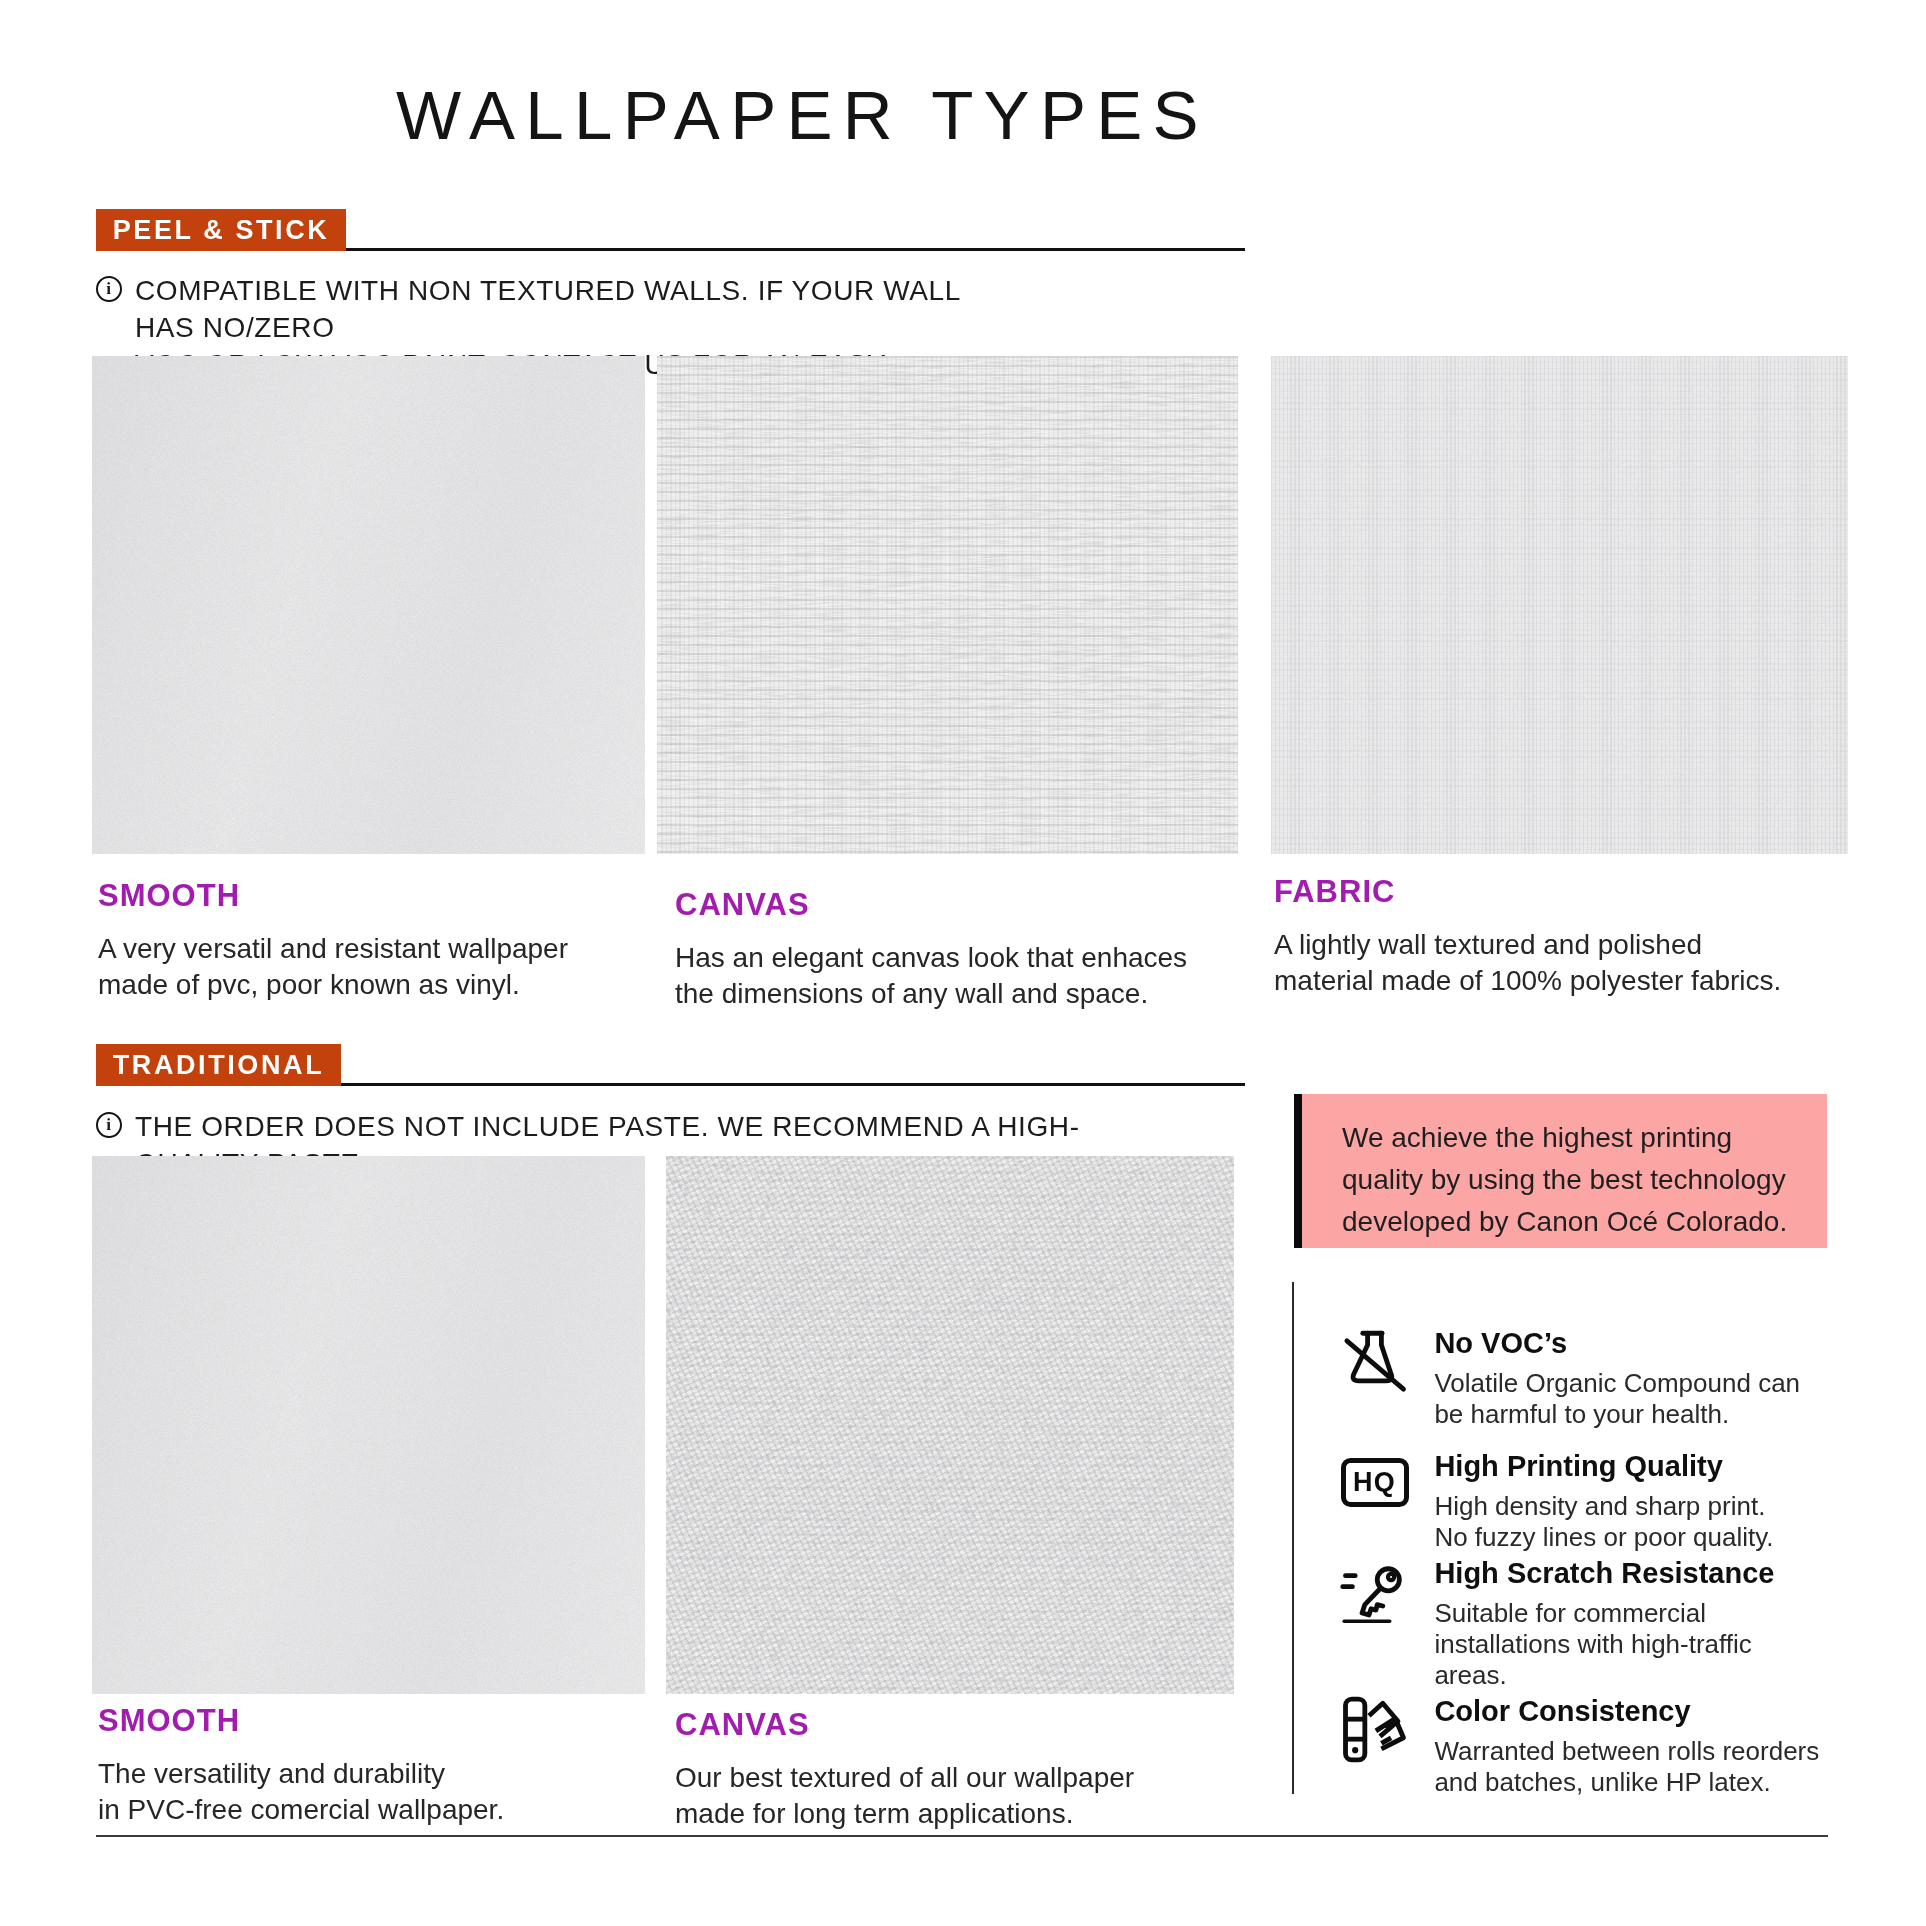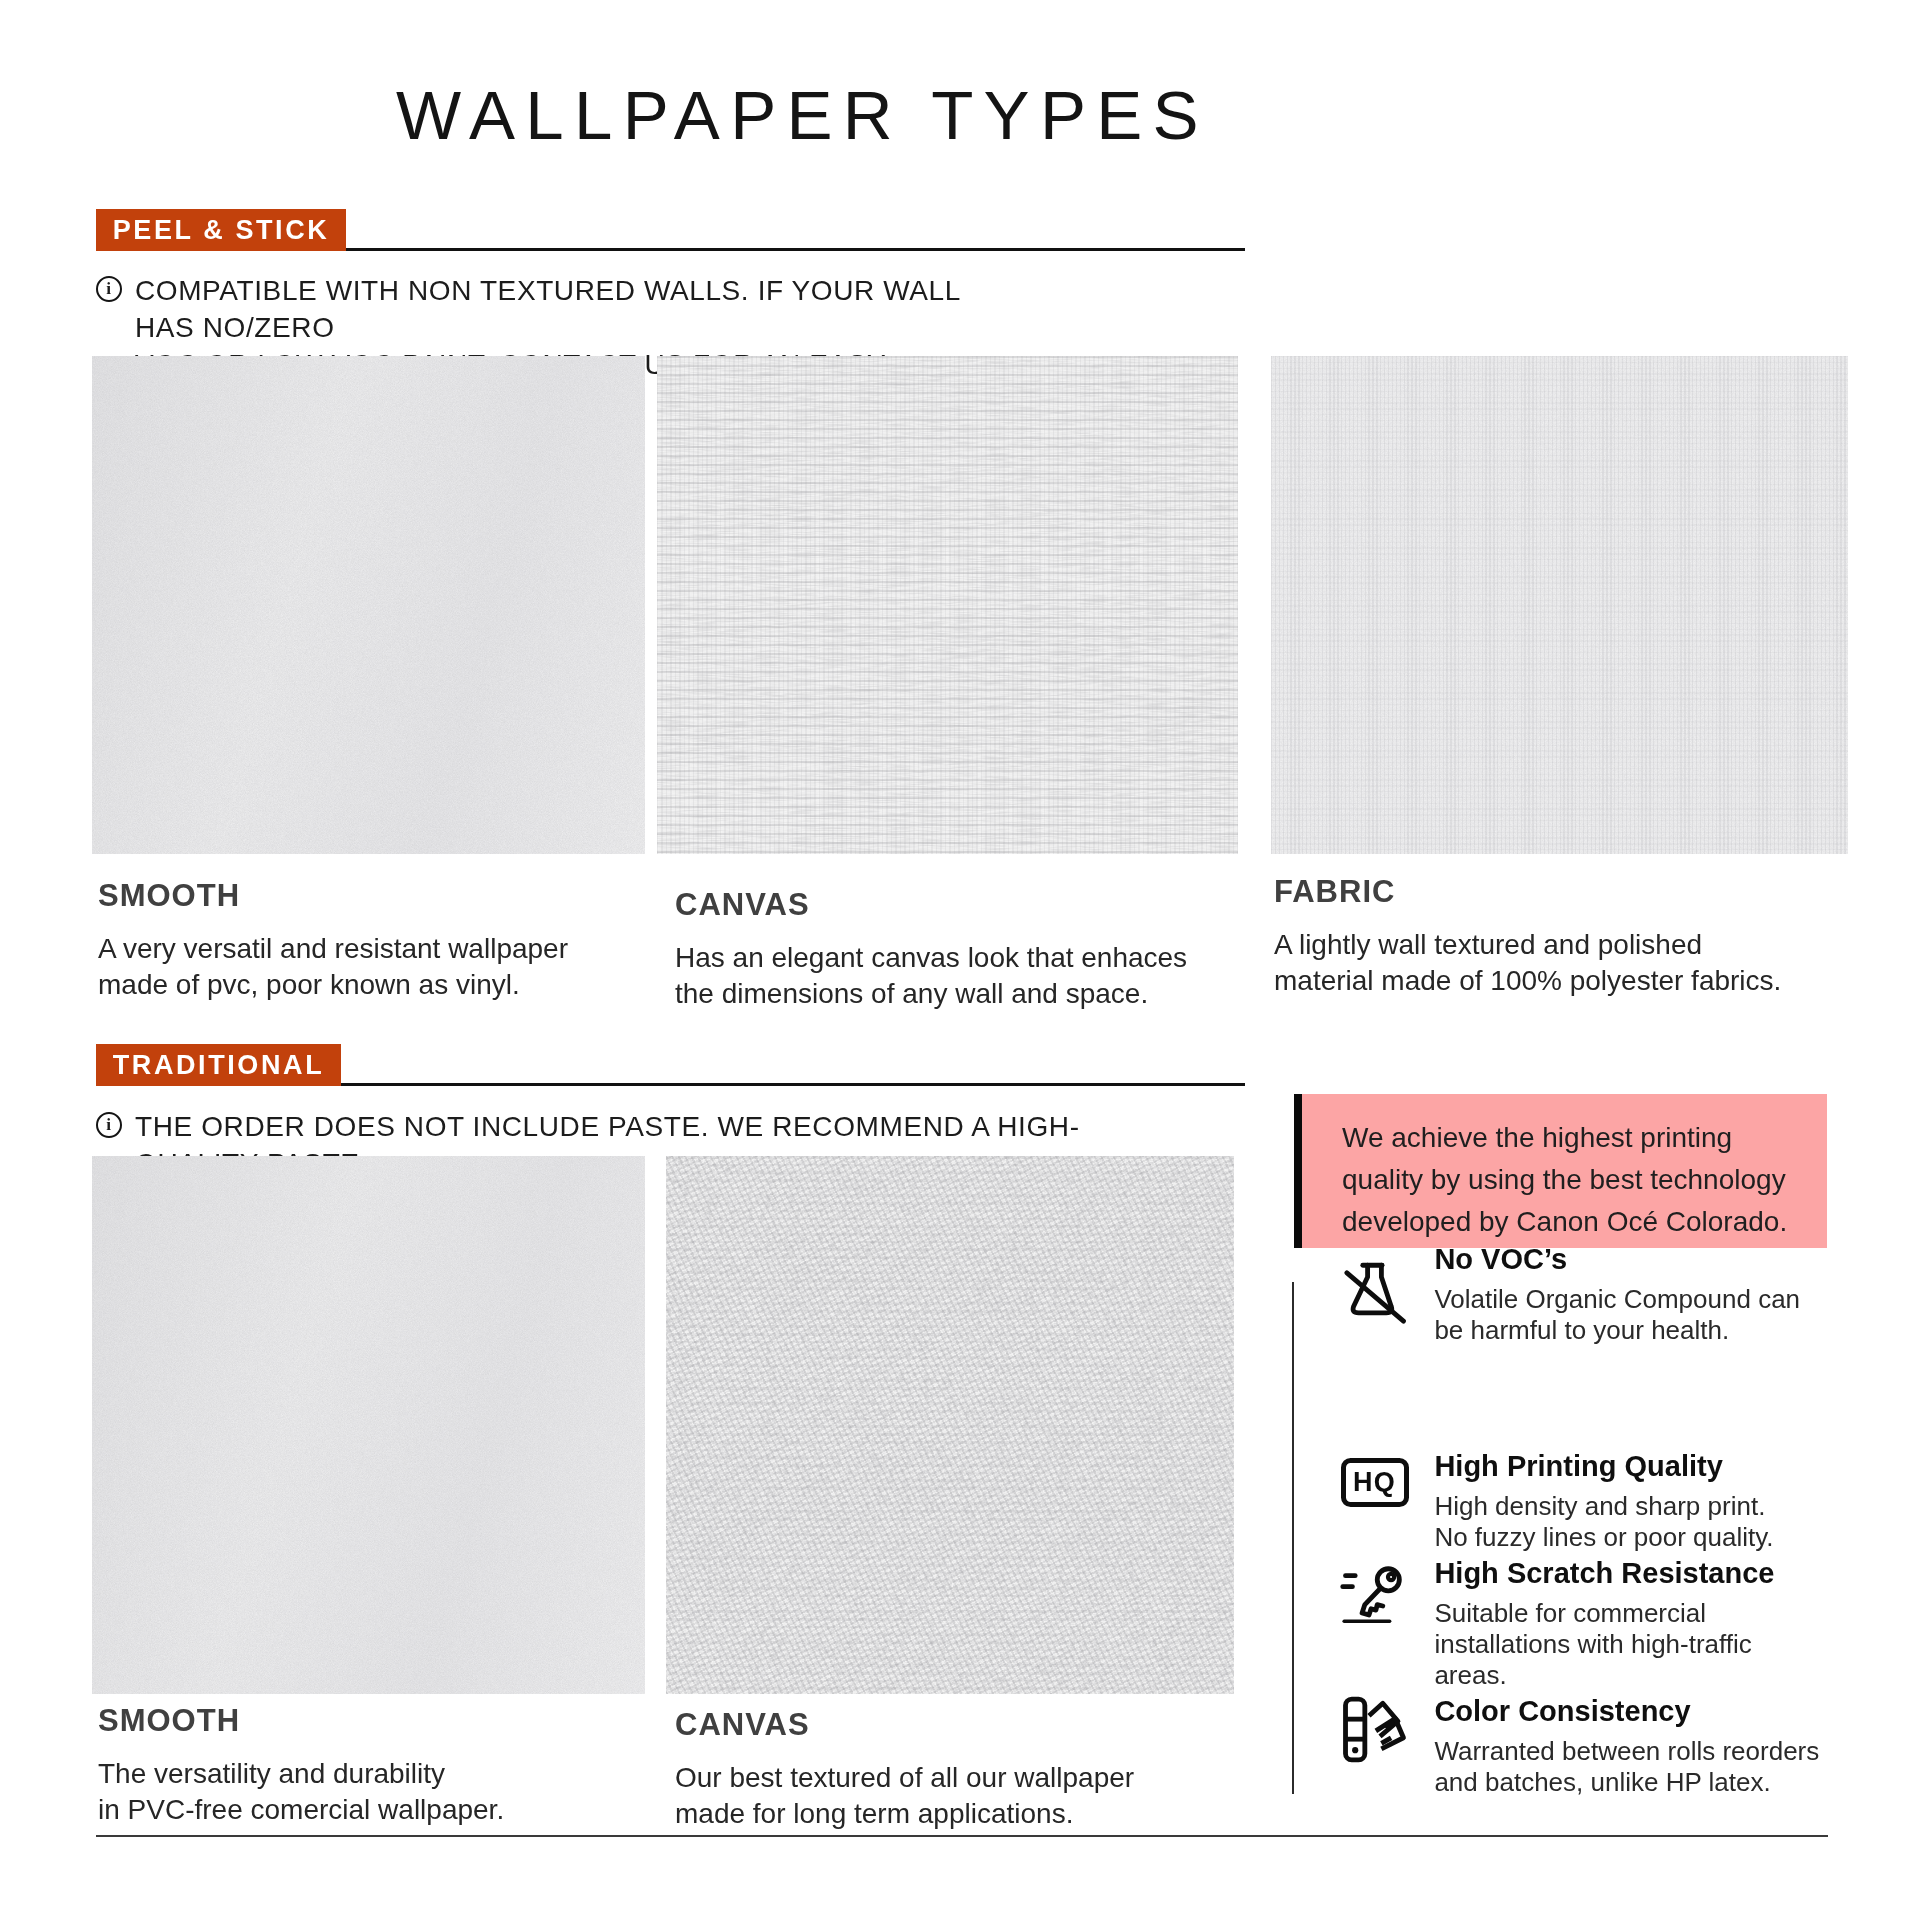--- a/index.html
+++ b/index.html
@@ -22,21 +22,21 @@
   .note { position:absolute; font-size:28px; line-height:37px; letter-spacing:0.6px; color:#1c1c1c; }
   .note .note-icon {
     position:absolute; left:0; top:3.9px; width:26px; height:26px;
     border:2.6px solid #141414; border-radius:50%;
     display:flex; align-items:center; justify-content:center;
     font-size:17.3px; font-weight:700; font-family:"Liberation Serif","DejaVu Serif",serif;
   }
   .note .note-text { margin-left:39px; }
 
   .type-label { position:absolute; }
-  .type-name { font-size:31px; font-weight:700; letter-spacing:1px; color:#404040; }
+  .type-name { font-size:31px; font-weight:700; letter-spacing:1px; color:#a21caf; }
   .type-desc { margin-top:16.7px; font-size:28px; line-height:36px; color:#262626; }
 
   
   .swatch { position:absolute; overflow:hidden; }
   .noise { position:absolute; inset:0; width:100%; height:100%; }
   .tex-smooth { background:linear-gradient(105deg,#e6e6e8 0%,#f0f0f1 38%,#eaeaec 68%,#f2f2f3 100%); }
   .tex-canvas {
     background:
       repeating-linear-gradient(180deg, rgba(128,128,133,0.20) 0 1.9px, rgba(255,255,255,0) 1.9px 9px),
       repeating-linear-gradient(90deg, rgba(138,138,143,0.11) 0 1.3px, rgba(255,255,255,0) 1.3px 4.5px),
@@ -186,21 +186,21 @@
   </div>
 
   <div class="quality-box">
     <div>We achieve the highest printing</div>
     <div>quality by using the best technology</div>
     <div>developed by Canon Océ Colorado.</div>
   </div>
 
   <div class="features-rule"></div>
 
-  <div class="feature" style="top:1243px;align-items:center;">
+  <div class="feature" style="top:1327px;">
     <div class="icon-box">
       <svg viewBox="0 0 100 100" fill="none" stroke="#0d0d0d" stroke-width="7" stroke-linecap="round" stroke-linejoin="round">
         <path d="M33 9 h28"></path>
         <path d="M40 9 v17 L20 68 q-4 10 7 10 h40 q11 0 7 -10 L60 26 V9"></path>
         <line x1="10" y1="20" x2="92" y2="90"></line>
       </svg>
     </div>
     <div>
       <div class="feature-title">No VOC’s</div>
       <div class="feature-desc">

